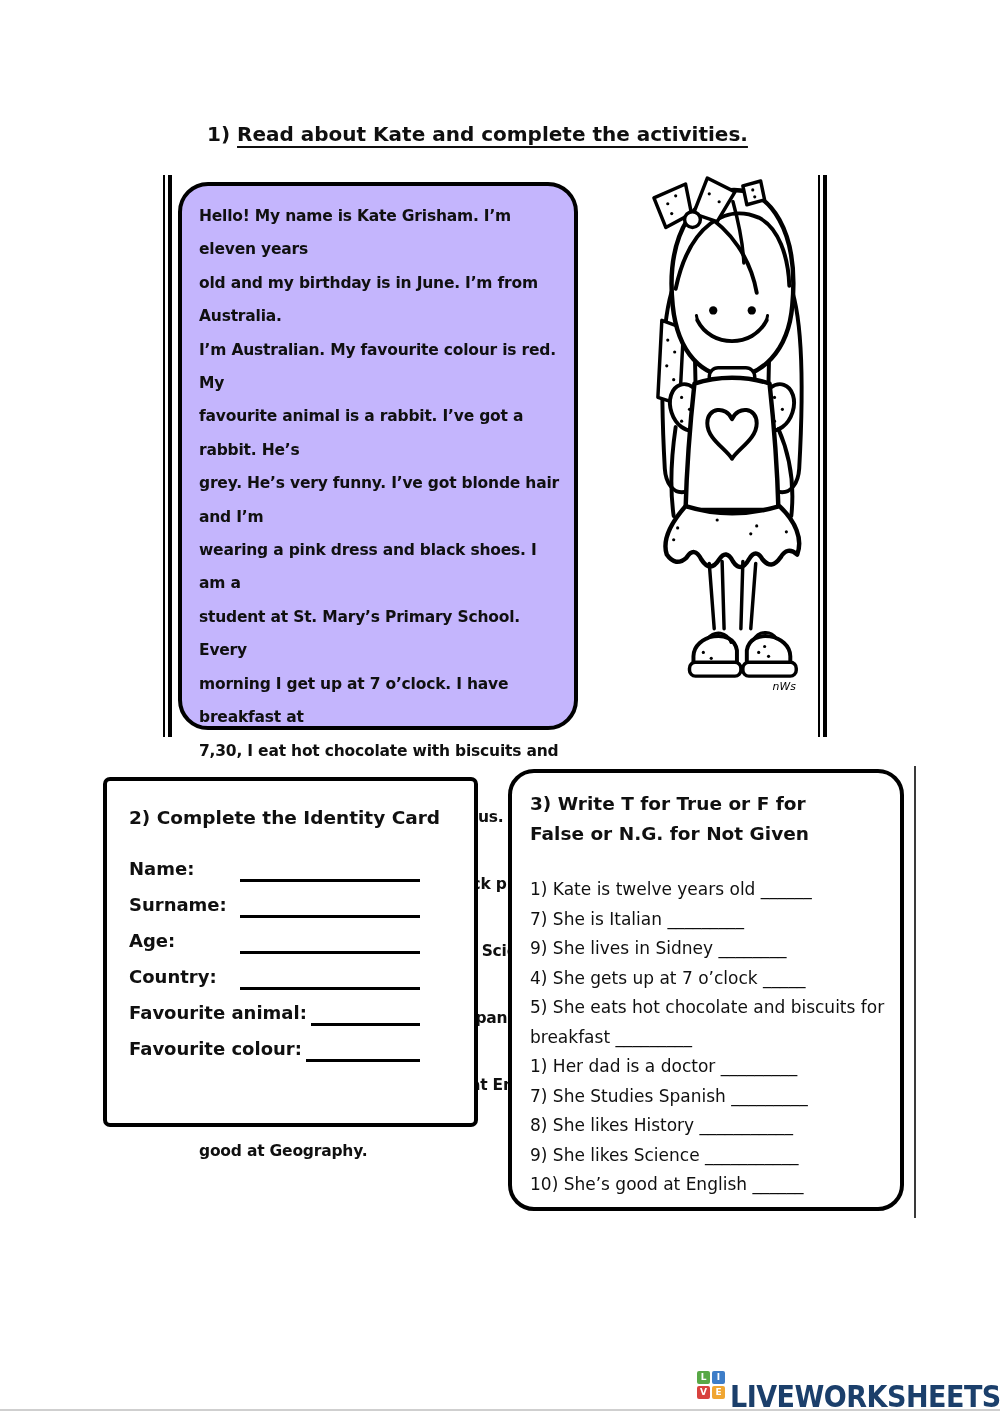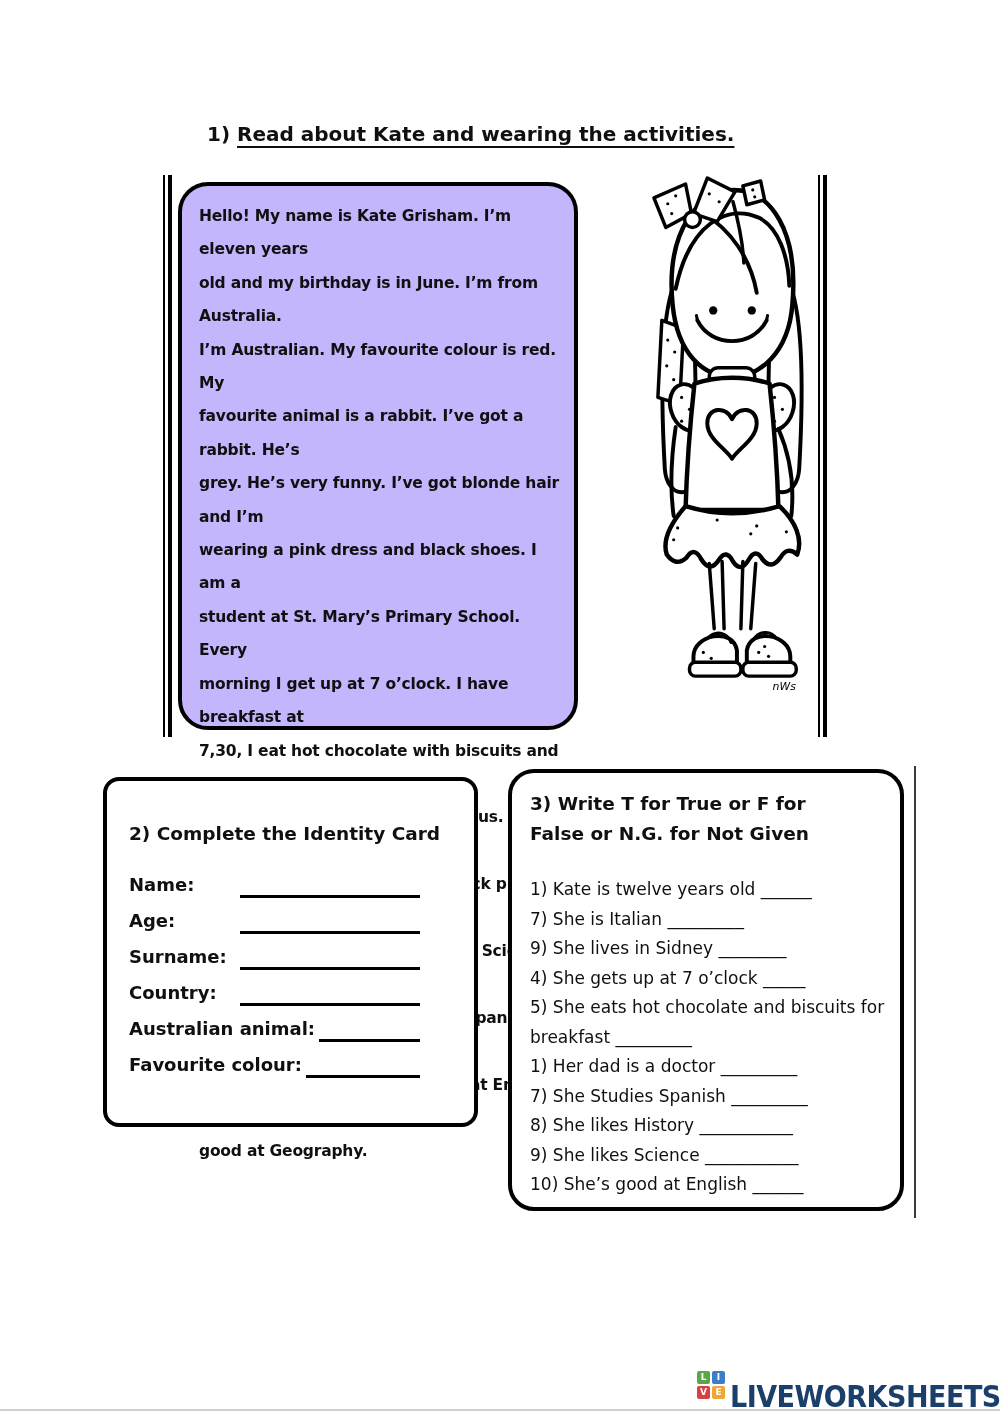--- a/index.html
+++ b/index.html
@@ -22,22 +22,22 @@
                  border:4px solid #000; border-radius:30px; background:#c4b5fd;
                  padding:14px 8px 10px 17px; }
   .reading-text { font-size:15.5px; font-weight:bold; line-height:33.4px;
                   white-space:pre-line; letter-spacing:-0.2px; }
 
   
   .girl { left:648px; top:170px; width:168px; height:528px; }
 
   
   .id-box { left:103px; top:777px; width:375px; height:350px;
-            border:4px solid #000; border-radius:16px; background:#fff;
-            padding:42px 54px 0 22px; }
+            border:4px solid #000; border-radius:7px; background:#fff;
+            padding:26px 54px 0 22px; }
   .id-title { font-size:18.5px; font-weight:bold; white-space:nowrap; margin-bottom:30px; }
   .id-row { display:flex; align-items:flex-start; height:31px; margin-bottom:5px; font-size:18px; font-weight:bold; }
   .id-row .lbl { white-space:nowrap; }
   .id-row .lbl.colw { width:107px; }
   .id-row .blank { flex:1; border-bottom:3px solid #000; height:24px; margin-left:4px; }
   .id-row.short .blank { margin-right:24px; }
 
   
   .tf-box { left:508px; top:769px; width:396px; height:442px;
             border:4px solid #000; border-radius:26px; background:#fff;
@@ -55,21 +55,21 @@
                border-radius:2px; }
   .brand-text { font-size:30px; font-weight:bold; letter-spacing:-0.5px; white-space:nowrap;
                 font-stretch:condensed;margin-top:23px; }
 
   .bottom-hairline { left:0; top:1409px; width:1000px; height:2px; background:#cfcfcf; }
 </style>
 </head>
 <body>
 
 <div class="abs page-title">
-  <span>1) </span><span class="u">Read about Kate and wearing the activities.</span>
+  <span>1) </span><span class="u">Read about Kate and complete the activities.</span>
 </div>
 
 <div class="abs vrule left"></div>
 <div class="abs vrule right"></div>
 
 <div class="abs reading-box">
   <div class="reading-text">Hello! My name is Kate Grisham. I’m eleven years
 old and my birthday is in June. I’m from Australia.
 I’m Australian. My favourite colour is red. My
 favourite animal is a rabbit. I’ve got a rabbit. He’s
@@ -171,33 +171,33 @@
   <text x="126" y="524" font-size="11" font-style="italic" fill="#000" stroke="none">nWs</text>
 </svg>
 
 <div class="abs id-box">
   <div class="id-title">2) Complete the Identity Card</div>
   <div class="id-row">
     <span class="lbl colw">Name:</span>
     <span class="blank"></span>
   </div>
   <div class="id-row">
+    <span class="lbl colw">Surname:</span>
+    <span class="blank"></span>
+  </div>
+  <div class="id-row">
     <span class="lbl colw">Age:</span>
     <span class="blank"></span>
   </div>
   <div class="id-row">
-    <span class="lbl colw">Surname:</span>
-    <span class="blank"></span>
-  </div>
-  <div class="id-row">
     <span class="lbl colw">Country:</span>
     <span class="blank"></span>
   </div>
   <div class="id-row">
-    <span class="lbl">Australian animal:</span>
+    <span class="lbl">Favourite animal:</span>
     <span class="blank"></span>
   </div>
   <div class="id-row">
     <span class="lbl">Favourite colour:</span>
     <span class="blank"></span>
   </div>
 </div>
 
 <div class="abs tf-box">
   <div class="tf-title">3) Write T for True or F for

